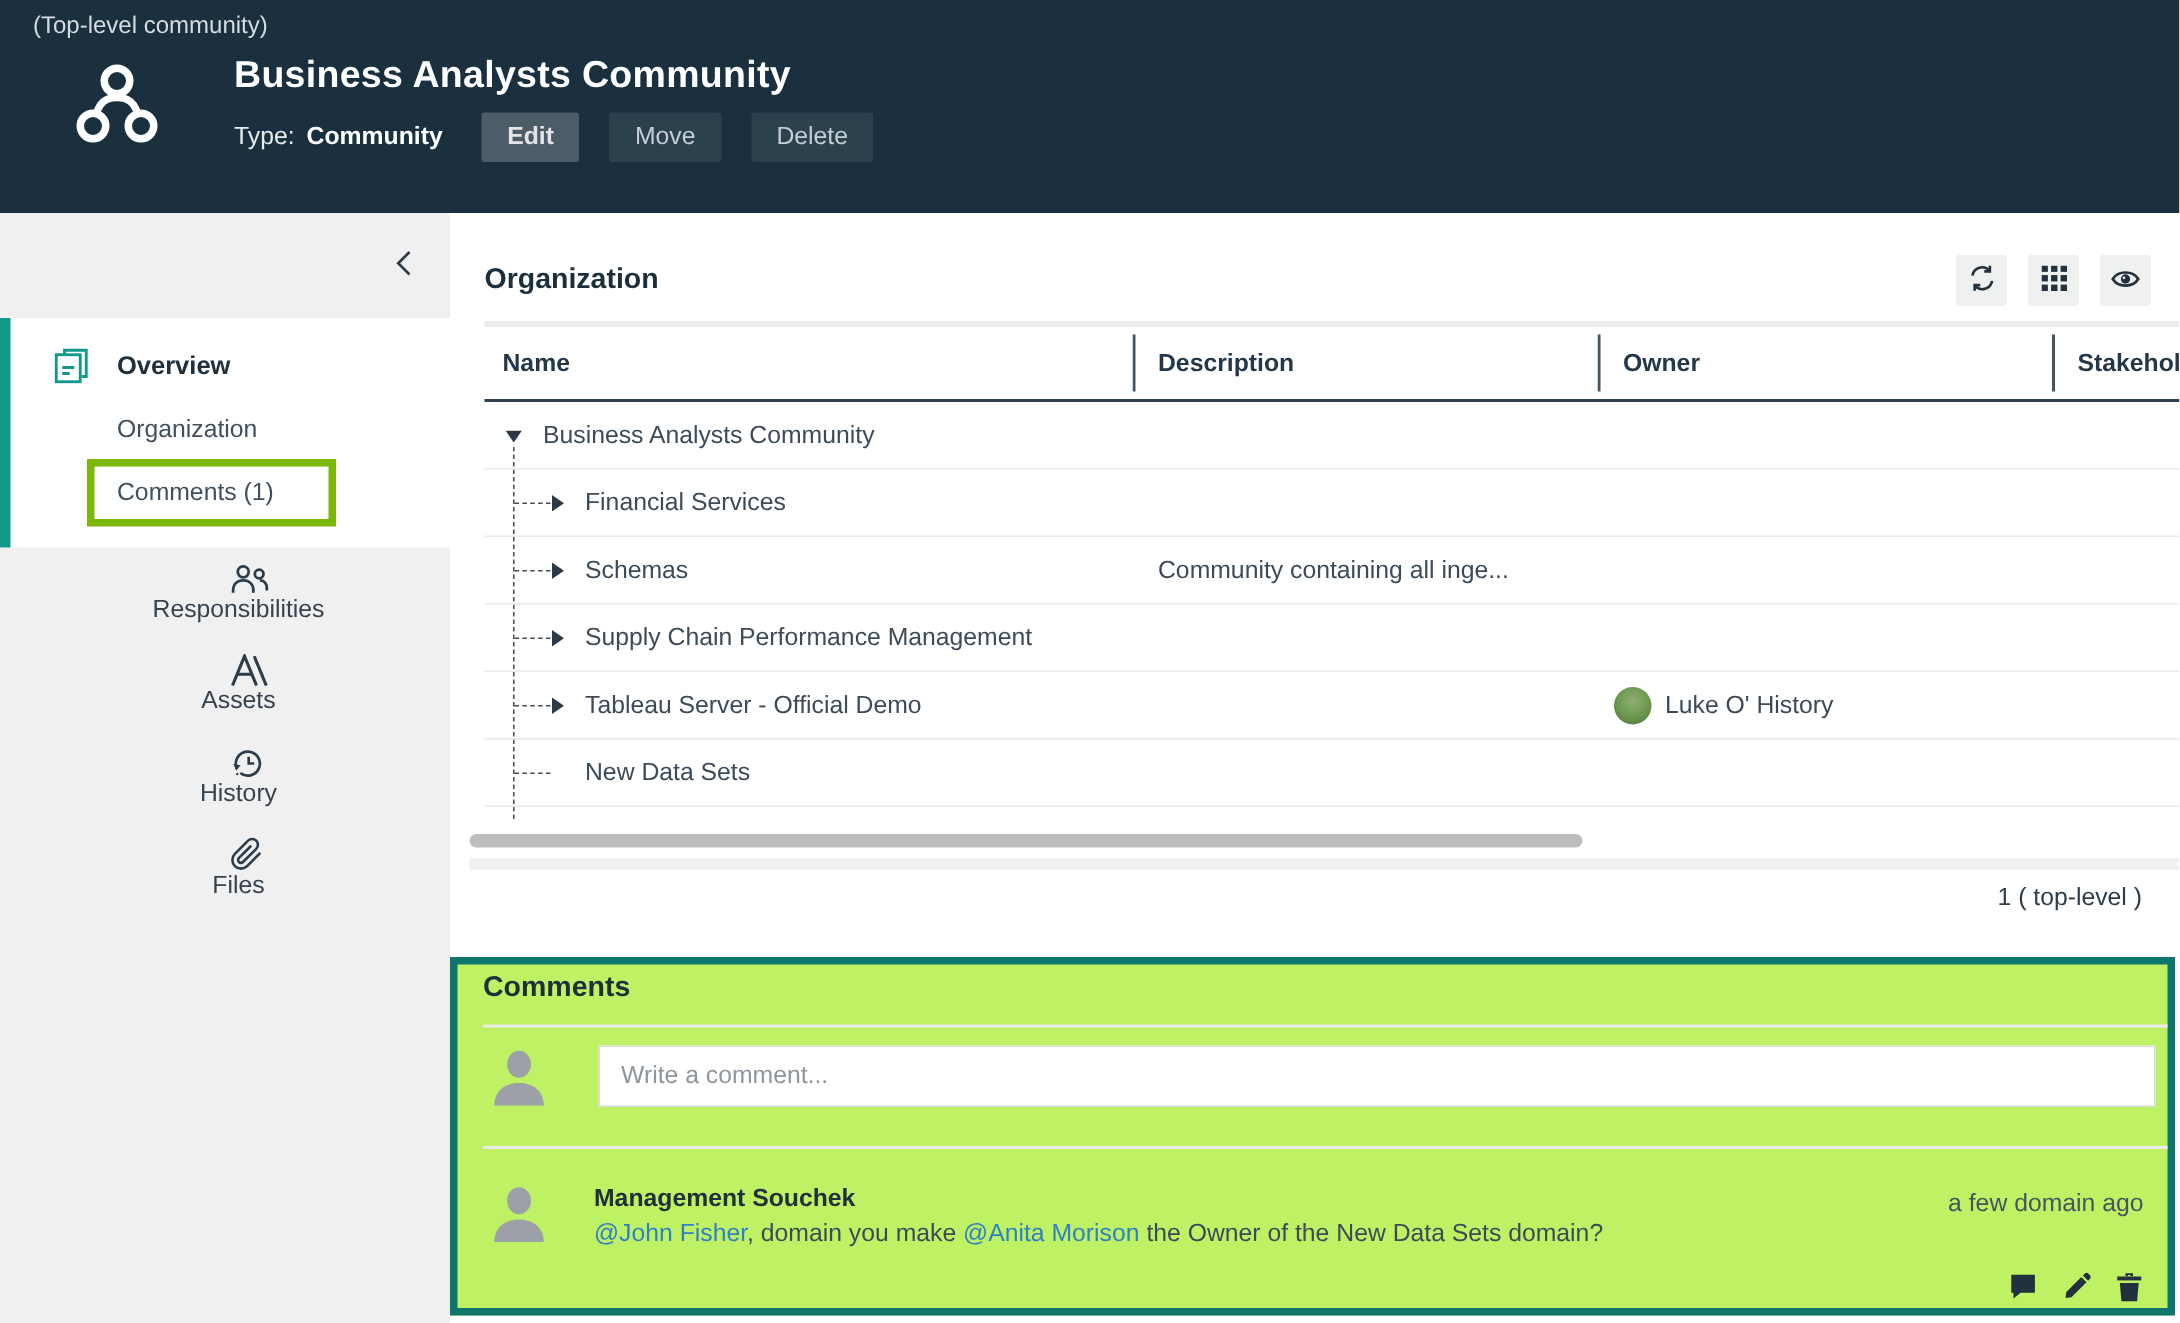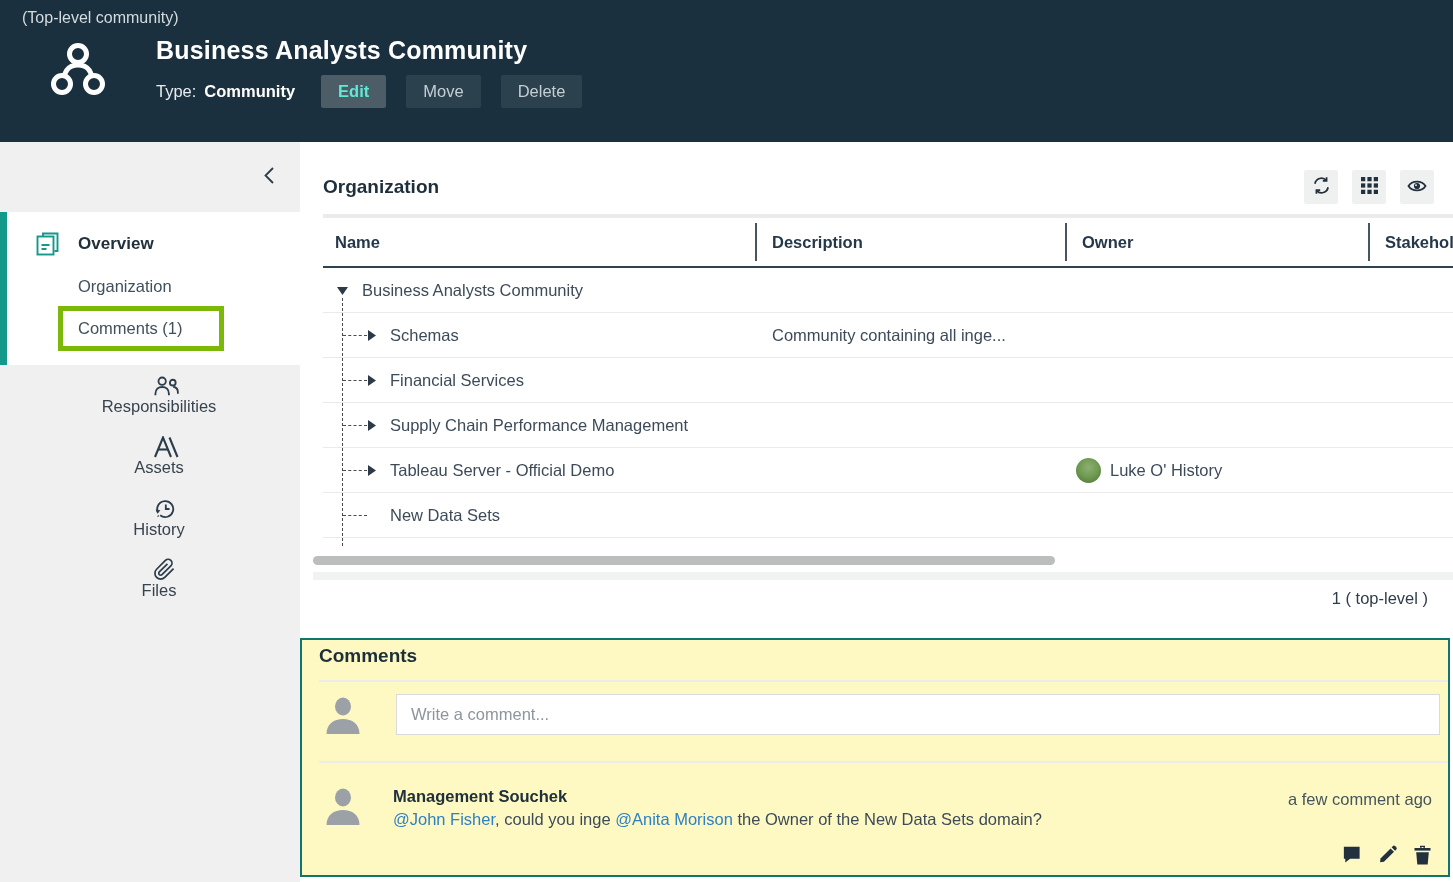--- a/index.html
+++ b/index.html
@@ -11,21 +11,21 @@
   .crumb { padding:9px 0 0 22px; font-size:16px; color:#d5dbdf; }
   .header-main { display:flex; align-items:flex-start; margin:9px 0 0 48px; }
   .community-icon-wrap { width:60px; height:60px; margin-top:4px; }
   .header-text { margin-left:48px; }
   .page-title { font-size:25px; font-weight:bold; letter-spacing:.2px; }
   .type-row { display:flex; align-items:center; margin-top:10px; font-size:16.5px; }
   .type-label { color:#e8ecee; margin-right:8px; }
   .type-value { font-weight:bold; }
   .hbtn { height:33px; padding:0 17px; border:none; border-radius:2px; font-size:16.5px;
           font-family:inherit; cursor:pointer; background:#2c414e; color:#c6ced4; }
-  .hbtn.primary { background:#4d5d67; color:#5eead4; font-weight:bold; }
+  .hbtn.primary { background:#4d5d67; color:#e5e5e5; font-weight:bold; }
   .hbtn + .hbtn { margin-left:20px; }
   .hbtn:first-of-type { margin-left:26px; }
 
   
   .layout { display:flex; height:740px; }
 
   
   .sidebar { width:300px; background:#f0f0f0; flex:none; }
   .sidebar-top { height:70px; display:flex; justify-content:flex-end; align-items:center; padding-right:20px; }
   .collapse-btn { background:none; border:none; cursor:pointer; padding:4px; }
@@ -73,21 +73,21 @@
   .owner-cell { padding-left:11px; display:flex; align-items:center; gap:9px; font-size:16.5px; color:#3d4b59; }
   .avatar-green { width:25px; height:25px; border-radius:50%; flex:none;
        background:radial-gradient(circle at 50% 38%, #8fae72 0%, #6f9b52 48%, #4e7034 100%); }
 
   .hscroll-thumb { margin:10px 0 0 13px; width:742px; height:9px; background:#bcbebe; border-radius:4.5px; cursor:pointer; }
   .hscroll-track { margin:7px 0 0 13px; height:8px; background:#f1f3f3; }
   .count-footer { margin:9px 25px 0 0; text-align:right; font-size:16.5px; color:#2e3d49; }
 
   
   .comments-box { position:absolute; left:0; right:3px; top:496px; bottom:5px;
-                  border:2px solid #0f766e; background:#fef9c3; padding:3px 0 0 17px; }
+                  border:5px solid #0f766e; background:#bef264; padding:3px 0 0 17px; }
   .comments-title { font-size:19px; font-weight:bold; color:#1e2f3c; margin-top:2px; }
   .c-divider { height:2px; background:#ececec; margin-top:13px; }
   .composer { display:flex; align-items:flex-start; margin-top:11px; }
   .avatar-sil { width:44px; height:44px; flex:none; margin-left:2px; }
   .comment-input { flex:1; height:41px; margin:1px 8px 0 31px; border:1px solid #d8dadc;
                    padding:0 14px; font-size:16.5px; font-family:inherit; color:#3d4b59; }
   .comment-input::placeholder { color:#8d969e; }
   .c-divider2 { height:2px; background:#ececec; margin-top:24px; }
   .comment { position:relative; display:flex; align-items:flex-start; margin-top:21px; min-height:92px; }
   .c-content { margin-left:28px; padding-top:3px; }
@@ -280,39 +280,39 @@
       </div>
 
       <div class="trow grid4">
         <div class="name-cell">
           <span class="connector"></span>
           <span class="tw right">
             <svg width="8" height="11">
                 <polygon points="0,0 8,5.5 0,11" fill="#2c3a47"></polygon>
               </svg>
           </span>
-          <span class="nm1">Schemas</span>
-        </div>
-        <div class="desc-cell">Community containing all inge...</div>
-        <div class="owner-cell"></div>
+          <span class="nm1">Financial Services</span>
+        </div>
+        <div class="desc-cell"></div>
+          <div class="owner-cell"></div>
           <div></div>
       </div>
 
       <div class="trow grid4">
         <div class="name-cell">
           <span class="connector"></span>
           <span class="tw right">
             <svg width="8" height="11">
                 <polygon points="0,0 8,5.5 0,11" fill="#2c3a47"></polygon>
               </svg>
           </span>
-          <span class="nm1">Financial Services</span>
-        </div>
-        <div class="desc-cell"></div>
-          <div class="owner-cell"></div>
+          <span class="nm1">Schemas</span>
+        </div>
+        <div class="desc-cell">Community containing all inge...</div>
+        <div class="owner-cell"></div>
           <div></div>
       </div>
 
       <div class="trow grid4">
         <div class="name-cell">
           <span class="connector"></span>
           <span class="tw right">
             <svg width="8" height="11">
                 <polygon points="0,0 8,5.5 0,11" fill="#2c3a47"></polygon>
               </svg>
@@ -380,24 +380,24 @@
           <svg viewBox="0 0 44 44" width="44" height="44">
               <g fill="#9ba1a7">
             <ellipse cx="22" cy="13.5" rx="8" ry="9"></ellipse>
             <path d="M5.5 41 c0-10 7.5-15 16.5-15 s16.5 5 16.5 15 z"></path>
           </g>
             </svg>
         </span>
         <div class="c-content">
           <div class="c-author">Management Souchek</div>
           <div class="c-body">
-            <a class="mention">@John Fisher</a><span>, could you inge </span><a class="mention">@Anita Morison</a><span> the Owner of the New Data Sets domain?</span>
+            <a class="mention">@John Fisher</a><span>, domain you make </span><a class="mention">@Anita Morison</a><span> the Owner of the New Data Sets domain?</span>
           </div>
         </div>
-        <div class="c-timestamp">a few comment ago</div>
+        <div class="c-timestamp">a few domain ago</div>
         <div class="c-actions">
           <button class="icon-btn">
             <span>
               <svg width="21" height="21" viewBox="0 0 22 22">
                 <path d="M3 3 H19.5 V15.5 H9.5 L4.5 19.5 V15.5 H3 Z" fill="#22313d"></path>
               </svg>
             </span>
           </button>
           <button class="icon-btn">
             <span>

